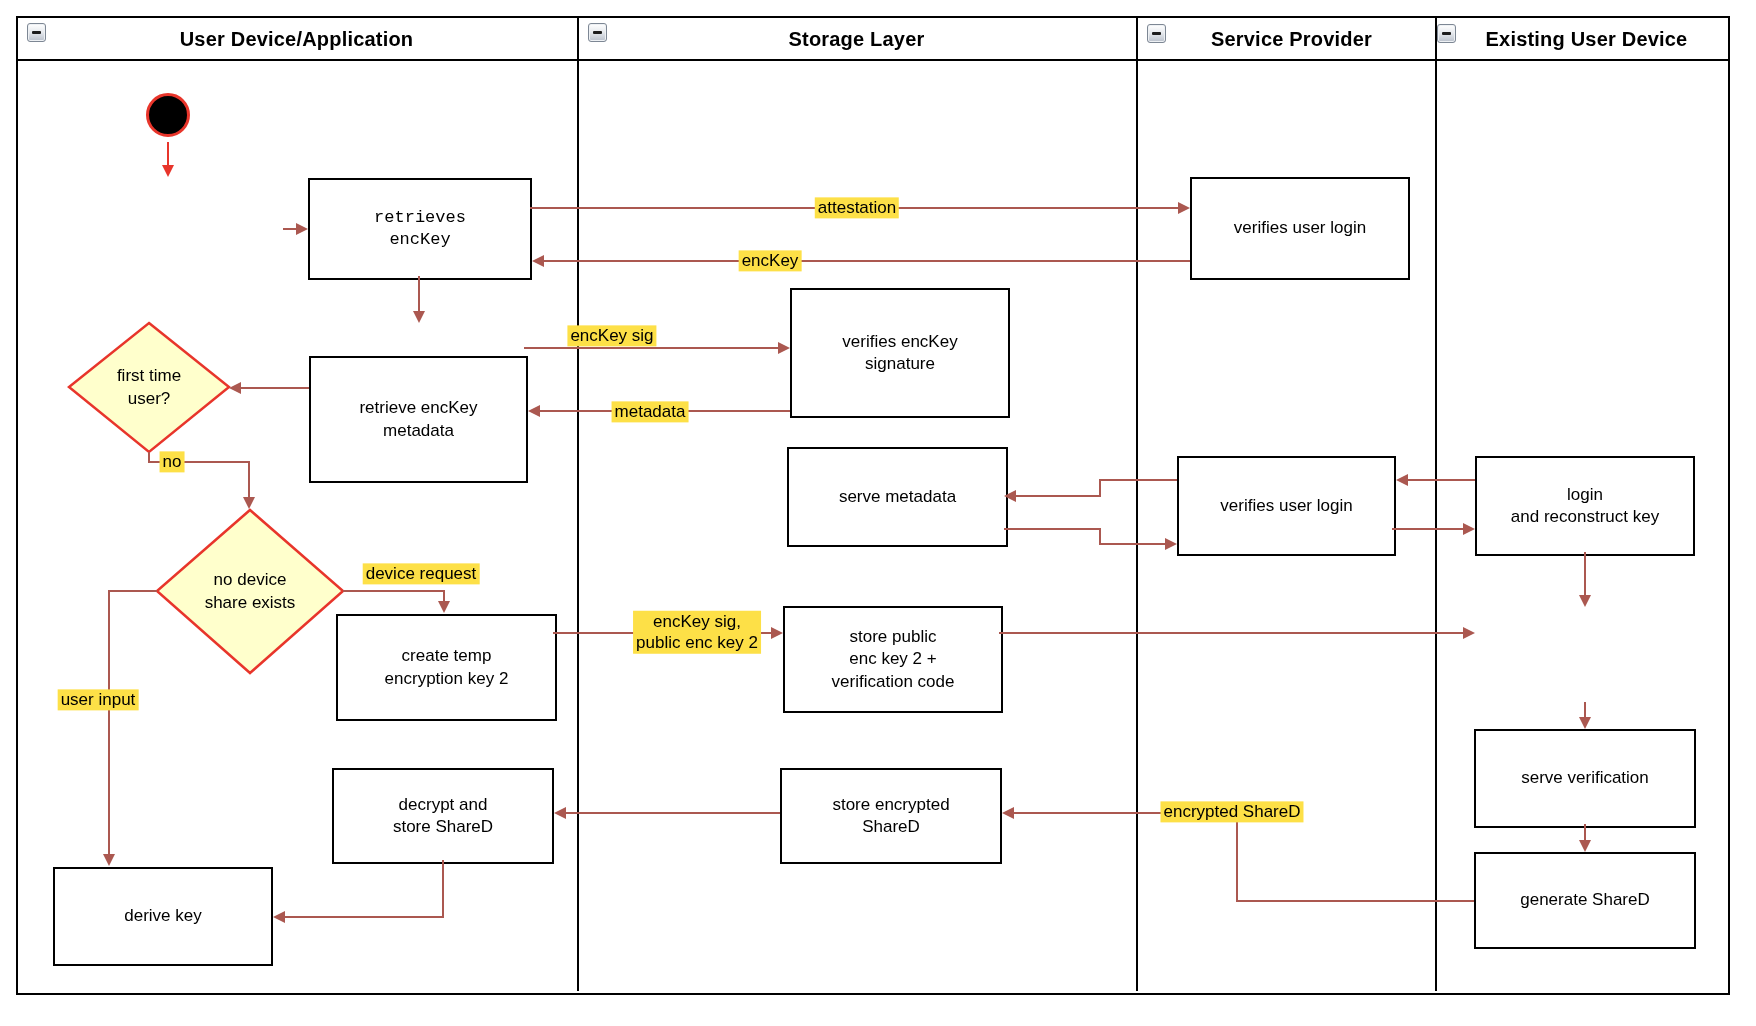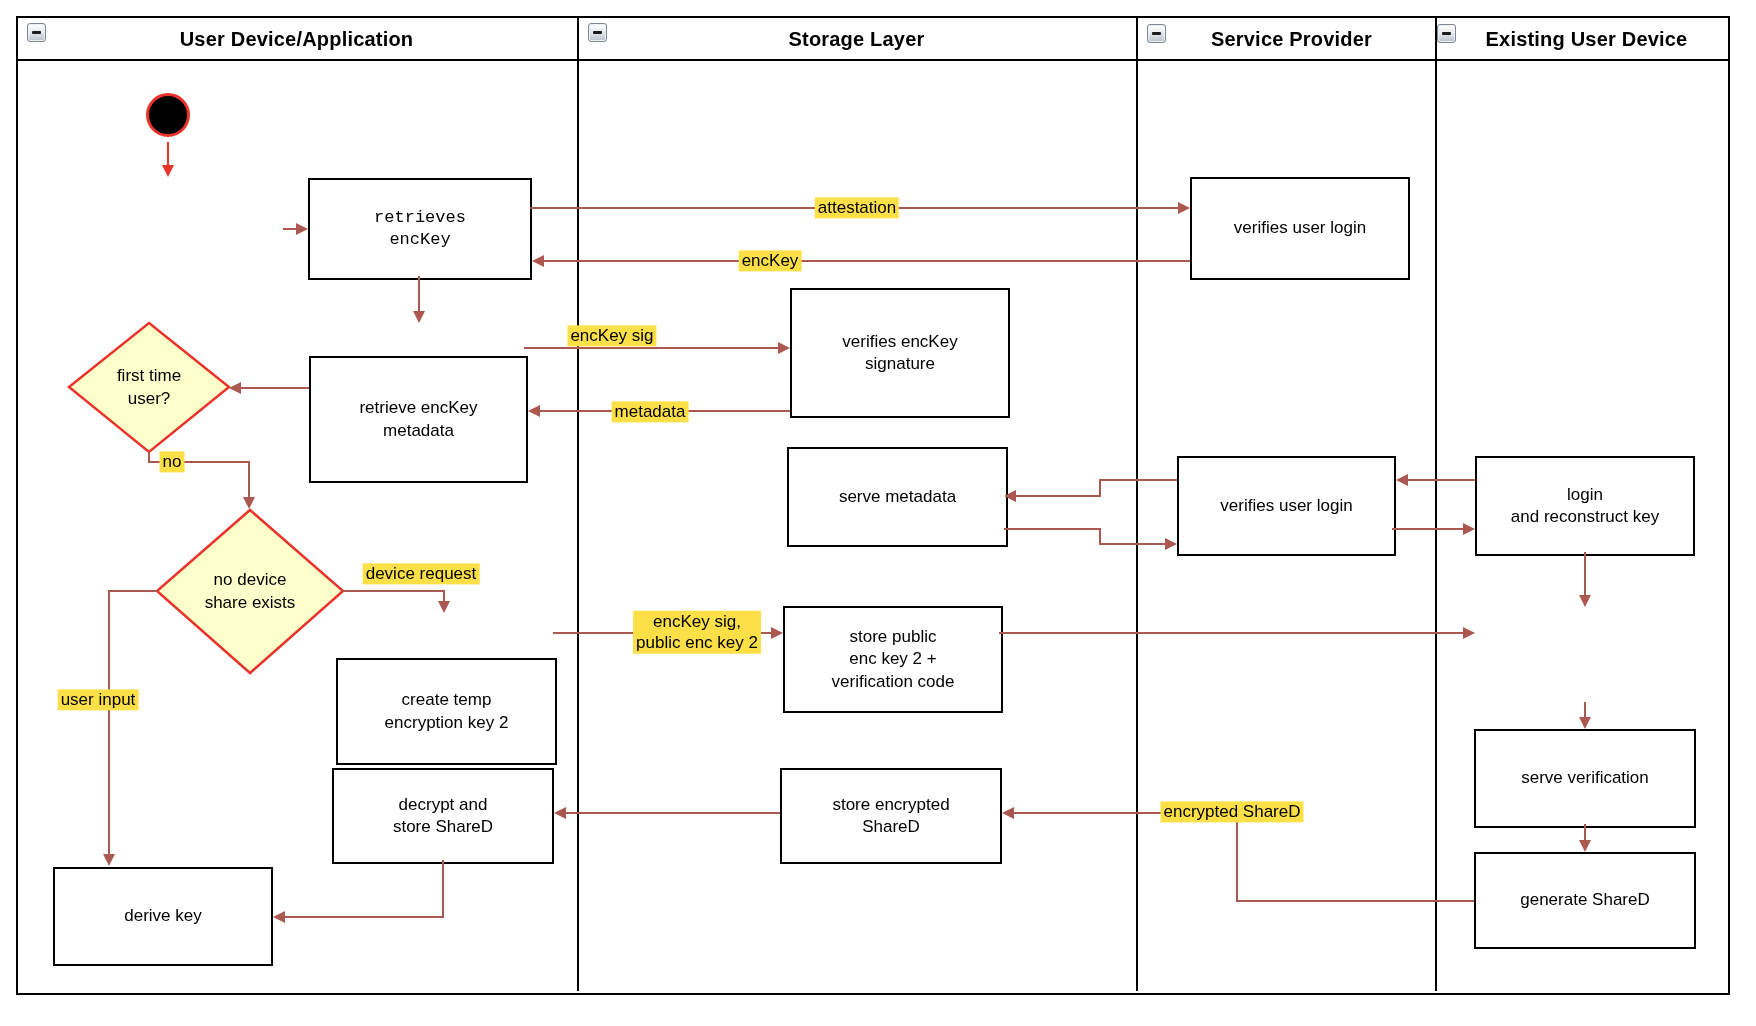--- a/index.html
+++ b/index.html
@@ -79,21 +79,21 @@
     </div>
 
   <div class="start-node" style="left:146px;top:93px;"></div>
   <div class="seg v red" style="left:167px;top:142px;height:24px;"></div>
   <div class="ah d red" style="left:162px;top:165px;"></div>
 
   <div class="node" style="left:308px;top:178px;width:220px;height:98px;font-family:Liberation Mono, monospace;">retrieves
 encKey</div>
   <div class="node" style="left:309px;top:320px;width:215px;height:123px;margin-top:36px;">retrieve encKey
 metadata</div>
-  <div class="node" style="left:336px;top:614px;width:217px;height:103px;margin-top:44px;">create temp
+  <div class="node" style="left:336px;top:614px;width:217px;height:103px;">create temp
 encryption key 2</div>
   <div class="node" style="left:332px;top:768px;width:218px;height:92px;">decrypt and
 store ShareD</div>
   <div class="node" style="left:53px;top:867px;width:216px;height:95px;">derive key</div>
 
   <svg class="diamond" style="left:66px;top:320px;" width="166" height="135">
     <polygon points="83,3 163,67 83,132 3,67" fill="#ffffcc" stroke="#e8352b" stroke-width="2.5"></polygon>
   </svg>
   <div class="diamond-label" style="left:69px;top:323px;width:160px;height:129px;">first time
 user?</div>

